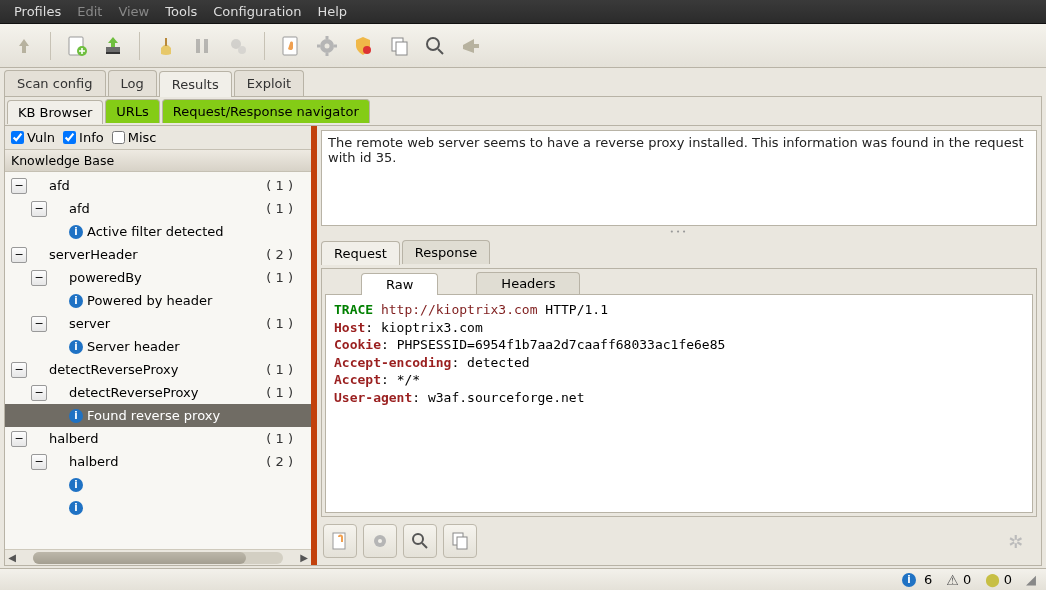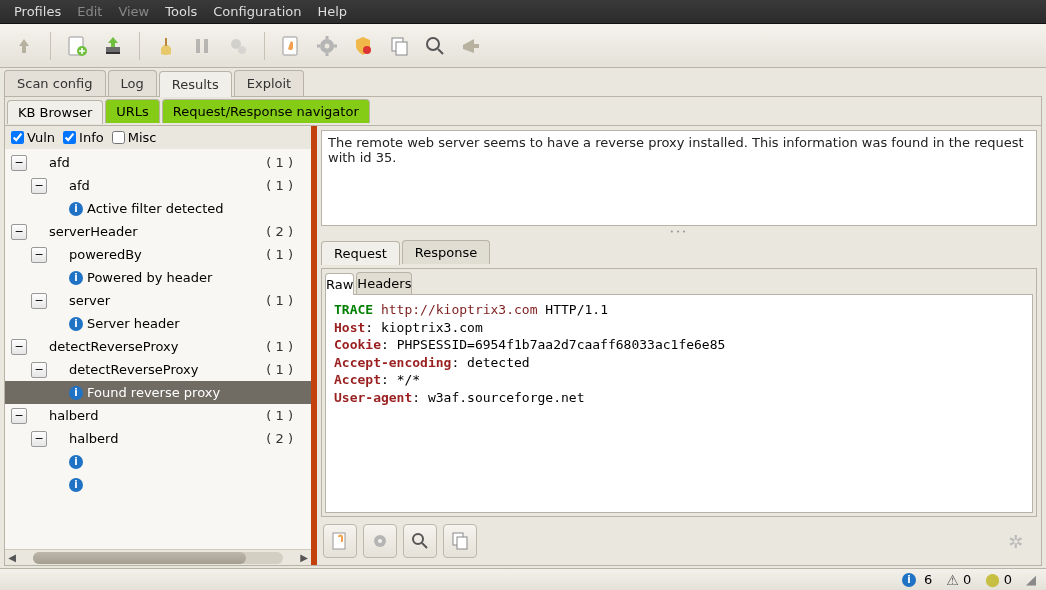--- a/index.html
+++ b/index.html
@@ -51,21 +51,21 @@
   
   
   .rightpanel { flex: 1; display: flex; flex-direction: column; padding: 4px; gap: 4px; min-width: 0; }
   .desc-box { background: #fff; border: 1px solid #b8b3a6; height: 96px; padding: 4px 6px; font-size: 13px; color: #222; overflow: hidden; }
   .mini-splitter { height: 4px; display:flex; justify-content:center; align-items:center; color:#999; font-size:7px; letter-spacing:2px; }
   .reqres-tabs { display:flex; height: 26px; align-items:flex-end; }
   .reqres-tab { padding: 4px 12px; background:#e0ddd3; border:1px solid #b8b3a6; border-bottom:none; border-radius:4px 4px 0 0; margin-right:2px; }
   .reqres-tab.active { background:#f1efe9; position:relative; top:1px; }
   .reqres-box { border:1px solid #b8b3a6; flex:1; display:flex; flex-direction:column; background:#eae7df; min-height:0; }
   .rawhdr-tabs { display:flex; height:25px; align-items:flex-end; padding-left:3px; padding-top:2px; }
-  .rawhdr-tab { padding:3px 0; background:#e0ddd3; border:1px solid #b8b3a6; border-bottom:none; border-radius:4px 4px 0 0; margin-right:2px; }
+  .rawhdr-tab { padding:3px 24px; background:#e0ddd3; border:1px solid #b8b3a6; border-bottom:none; border-radius:4px 4px 0 0; margin-right:2px;margin-left:36px; }
   .rawhdr-tab.active { background:#fff; position:relative; top:1px; }
   .raw-body { flex:1; background:#fff; border:1px solid #b8b3a6; margin:0 3px 3px 3px; padding:6px 8px; font-family: "DejaVu Sans Mono", monospace; font-size:13px; line-height:1.35; white-space: pre; overflow:hidden; }
   .kw-green { color:#008000; font-weight:bold; }
   .kw-blue { color:#7f1d1d; }
   .kw-hdr { color:#9a1f1f; font-weight:bold; }
   
   .actionbar { height:40px; display:flex; align-items:center; gap:6px; padding:2px 2px; }
   .actionbar .abtn { width:34px; height:34px; border:1px solid #bdb8ab; border-radius:4px; background:linear-gradient(#f6f4ee,#e4e1d8); display:flex; align-items:center; justify-content:center; }
   .spin { margin-left:auto; margin-right:12px; color:#bbb; font-size:18px; }
   
@@ -197,20 +197,21 @@
           </label>
         <label>
             <input type="checkbox" checked="" style="">
             <span>Info</span>
           </label>
         <label>
             <input type="checkbox" style="">
             <span>Misc</span>
           </label>
       </div>
+      <div class="kb-header">Knowledge Base</div>
       <div class="tree">
         <div class="tree-inner">
           <div class="tree-row">
               <span class="expander">−</span>
               <span class="gap" style="width:18px"></span>
               <span class="name">afd</span>
               <span class="count">( 1 )</span>
             </div>
           <div class="tree-row">
               <span class="spacer"></span>

